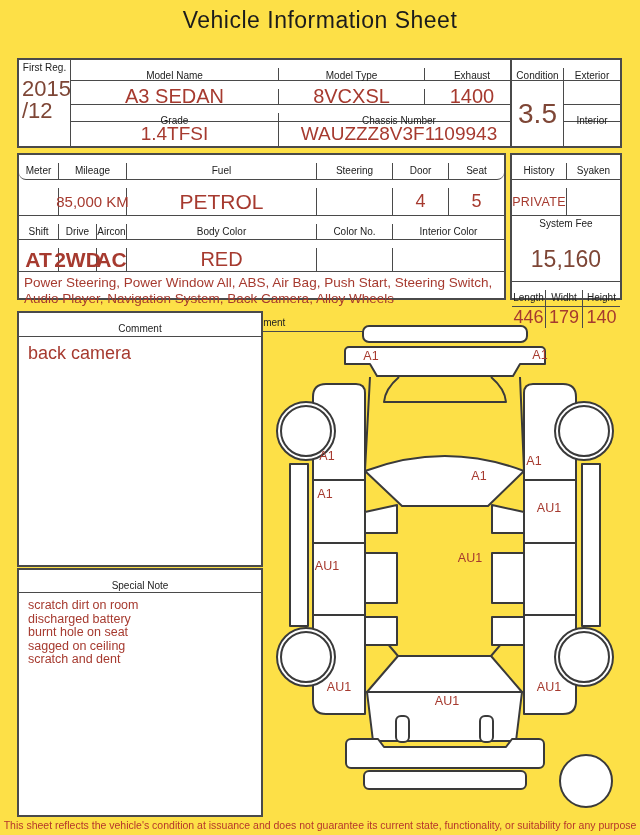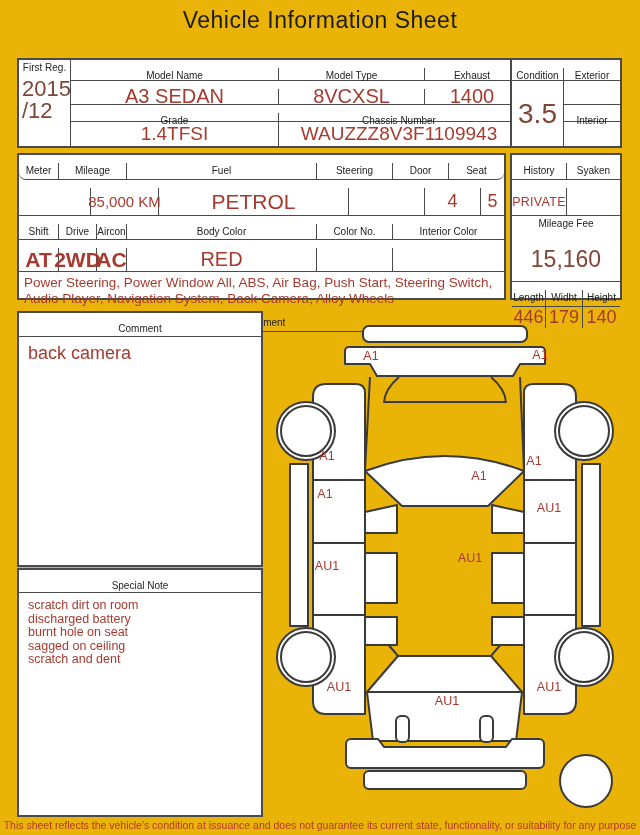--- a/index.html
+++ b/index.html
@@ -1,16 +1,16 @@
 <!DOCTYPE html>
 <html><head>
 <meta charset="utf-8">
 <style>
   html,body{margin:0;padding:0;background:#fff;}
-  .sheet{position:relative;width:640px;height:835px;background:#eab308;
+  .sheet{position:relative;width:640px;height:835px;background:#fde047;
          font-family:"Liberation Sans",sans-serif;color:#222;overflow:hidden;}
   .title{position:absolute;top:7px;left:0;width:640px;text-align:center;
          font-size:23px;font-weight:500;letter-spacing:.5px;color:#1c1c1c;}
   .box{position:absolute;border:2px solid #4a4a4a;background:#fff;box-sizing:border-box;}
   .grid{display:grid;height:100%;}
   .row{display:flex;box-sizing:border-box;}
   .cell{box-sizing:border-box;position:relative;overflow:visible;}
   .br{border-right:1.5px solid #4a4a4a;}
   .bb{border-bottom:1.5px solid #4a4a4a;margin-top:8px;}
   .hd{font-size:10px;color:#222;text-align:center;padding-top:2px;box-sizing:border-box;}
@@ -72,21 +72,21 @@
 
   <div class="box" style="left:17px;top:153px;width:489px;height:147px;">
     <div class="row bb" style="height:17px;border-radius:7px;">
       <div class="cell hd br" style="width:40px;">Meter</div>
       <div class="cell hd br" style="width:68px;">Mileage</div>
       <div class="cell hd br" style="width:190px;">Fuel</div>
       <div class="cell hd br" style="width:76px;">Steering</div>
       <div class="cell hd br" style="width:56px;">Door</div>
       <div class="cell hd" style="flex:1;">Seat</div>
     </div>
-    <div class="row bb" style="height:28px;padding-left:32px;">
+    <div class="row bb" style="height:28px;">
       <div class="cell val br" style="width:40px;"></div>
       <div class="cell val v15 br" style="width:68px;white-space:nowrap;">85,000 KM</div>
       <div class="cell val v21 br" style="width:190px;">PETROL</div>
       <div class="cell val br" style="width:76px;"></div>
       <div class="cell val v18 br" style="width:56px;">4</div>
       <div class="cell val v18" style="flex:1;">5</div>
     </div>
     <div class="row bb" style="height:16px;">
       <div class="cell hd br" style="width:40px;">Shift</div>
       <div class="cell hd br" style="width:38px;">Drive</div>
@@ -114,21 +114,21 @@
   <div class="box" style="left:510px;top:153px;width:112px;height:147px;">
     <div class="row bb" style="height:17px;">
       <div class="cell hd br" style="width:55px;">History</div>
       <div class="cell hd" style="flex:1;">Syaken</div>
     </div>
     <div class="row bb" style="height:28px;">
       <div class="cell val v13 br" style="width:55px;">PRIVATE</div>
       <div class="cell val" style="flex:1;"></div>
     </div>
     <div class="row" style="height:14px;">
-      <div class="cell hd" style="flex:1;">Mileage Fee</div>
+      <div class="cell hd" style="flex:1;">System Fee</div>
     </div>
     <div class="row bb" style="height:44px;">
       <div class="cell val v23 brown" style="flex:1;">15,160</div>
     </div>
     <div class="row bb" style="height:17px;">
       <div class="cell hd br" style="width:34px;">Length</div>
       <div class="cell hd br" style="width:37px;">Widht</div>
       <div class="cell hd" style="flex:1;">Height</div>
     </div>
     <div class="row" style="flex:1;">

